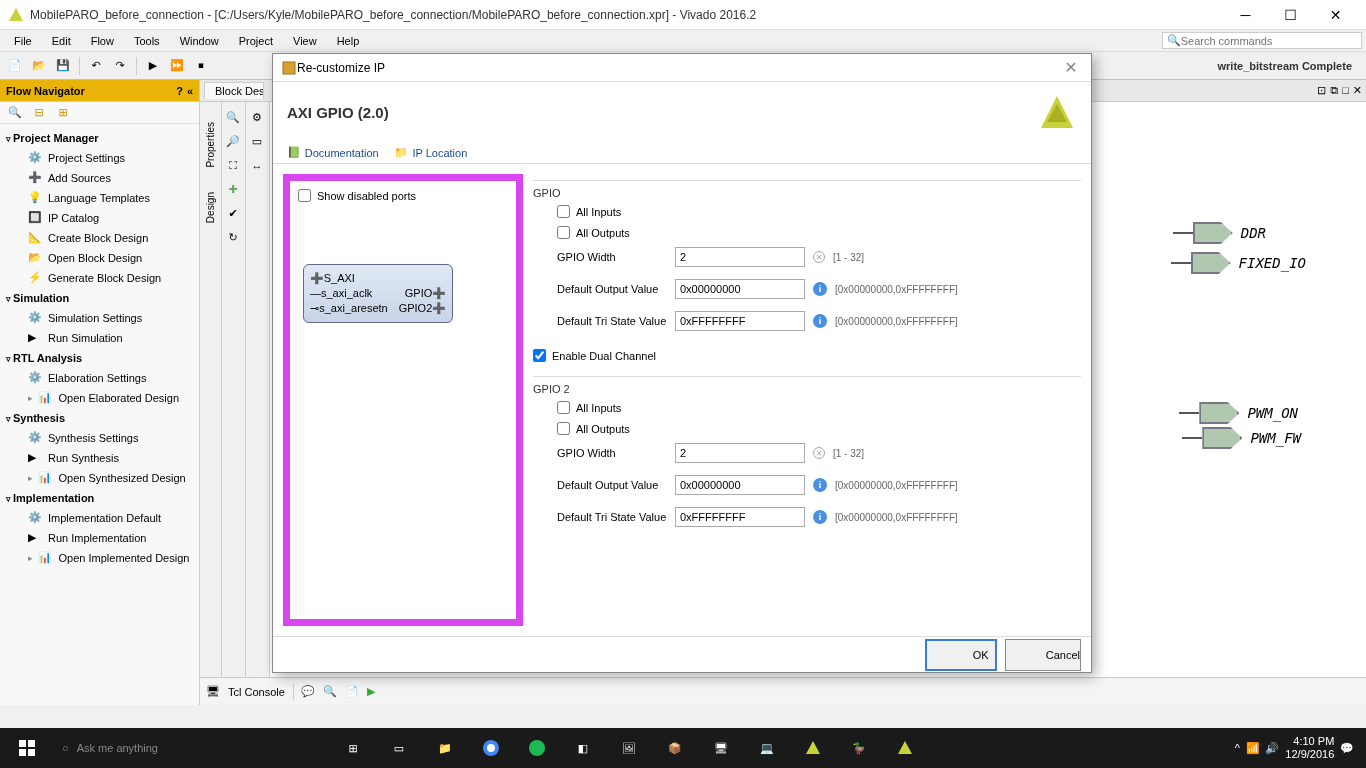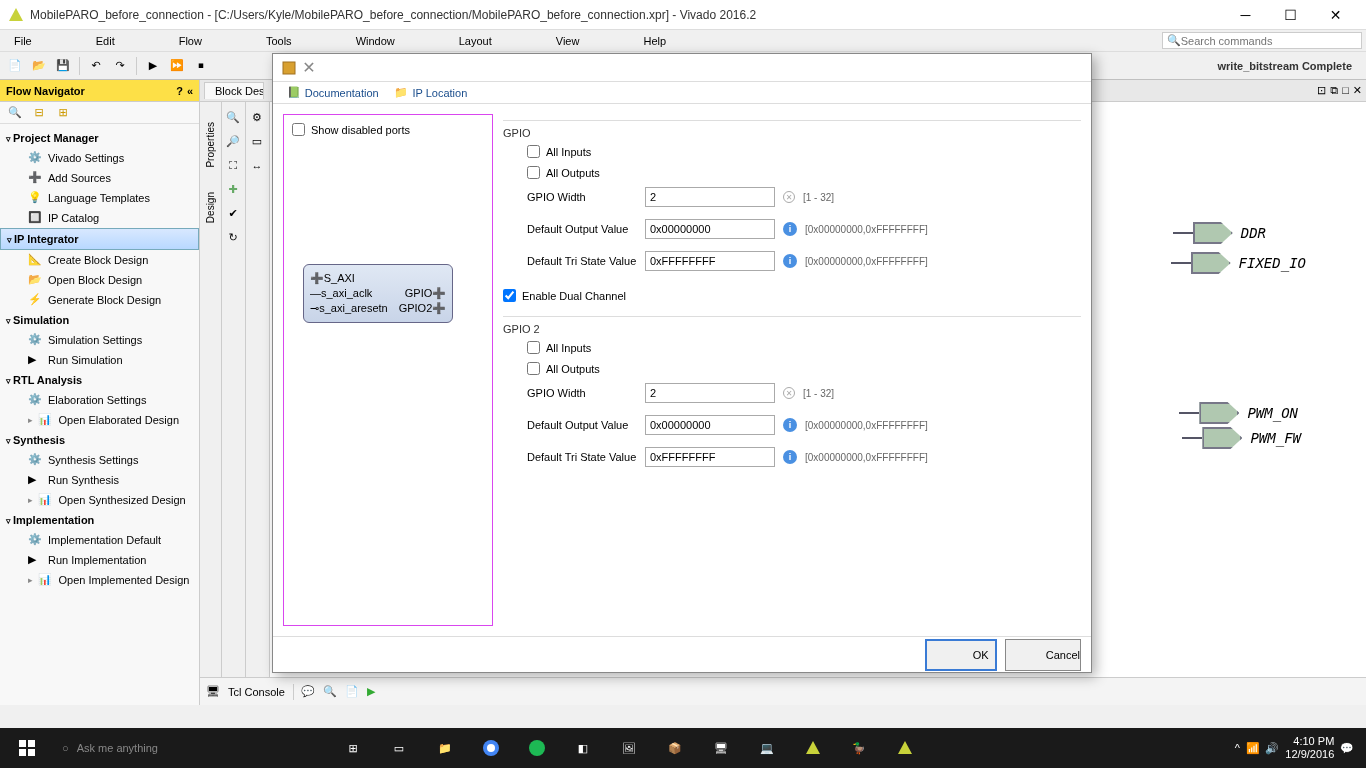--- a/index.html
+++ b/index.html
@@ -6,37 +6,37 @@
 body { background: #f0f0f0; width: 1366px; height: 768px; overflow: hidden; position: relative; }
 
 
 .titlebar { height: 30px; background: #fff; display: flex; align-items: center; padding: 0 8px; border-bottom: 1px solid #ddd; }
 .titlebar .logo { width: 16px; height: 16px; margin-right: 6px; }
 .titlebar .title { flex: 1; font-size: 12px; color: #333; }
 .winbtns { display: flex; gap: 0; }
 .winbtn { width: 45px; height: 28px; display: flex; align-items: center; justify-content: center; cursor: pointer; font-size: 14px; }
 
 
-.menubar { height: 22px; background: #f0f0f0; display: flex; align-items: center; padding: 0 4px; border-bottom: 1px solid #ddd; gap: 44px; }
+.menubar { height: 22px; background: #f0f0f0; display: flex; align-items: center; padding: 0 4px; border-bottom: 1px solid #ddd; }
 .menuitem { padding: 2px 10px; cursor: pointer; }
 .search-cmd { margin-left: auto; display: flex; align-items: center; border: 1px solid #ccc; padding: 1px 4px; width: 200px; background: #fff; }
 .search-cmd input { border: none; outline: none; width: 100%; font-size: 11px; }
 
 
 .toolbar { height: 28px; background: #f0f0f0; border-bottom: 1px solid #c0c0c0; display: flex; align-items: center; padding: 0 4px; gap: 2px; }
 .tbtn { width: 22px; height: 22px; display: flex; align-items: center; justify-content: center; cursor: pointer; border: 1px solid transparent; }
 .tsep { width: 1px; height: 18px; background: #ccc; margin: 0 3px; }
 .status-right { margin-left: auto; font-weight: bold; color: #333; padding-right: 10px; }
 
 
 .main { display: flex; height: 625px; }
 
 
 .flownav { width: 200px; background: #f8f8f8; border-right: 1px solid #ccc; display: flex; flex-direction: column; }
-.flownav-hdr { height: 22px; display: flex; align-items: center; padding: 0 6px; background: #fde047; border-bottom: 1px solid #ccc; font-size: 11px; font-weight: bold; }
+.flownav-hdr { height: 22px; display: flex; align-items: center; padding: 0 6px; background: #eab308; border-bottom: 1px solid #ccc; font-size: 11px; font-weight: bold; }
 .flownav-hdr .hdr-btns { margin-left: auto; display: flex; gap: 4px; }
 .flownav-tools { height: 22px; display: flex; align-items: center; padding: 0 4px; gap: 2px; border-bottom: 1px solid #ddd; }
 .navtree { flex: 1; overflow: auto; padding: 4px 0; }
 .navsect { font-weight: bold; padding: 4px 6px; cursor: pointer; }
 .navsect::before { content: "▸ "; font-size: 9px; }
 .navsect.open::before { content: "▿ "; }
 .navitem { padding: 3px 6px 3px 28px; cursor: pointer; display: flex; align-items: center; gap: 6px; }
 .navitem .nicon { width: 14px; height: 14px; display: inline-block; }
 
 
@@ -63,21 +63,21 @@
 .dialog { position: absolute; left: 272px; top: 53px; width: 820px; height: 620px; background: #fff; border: 1px solid #888; box-shadow: 4px 4px 12px rgba(0,0,0,.3); display: flex; flex-direction: column; z-index: 100; }
 .dlg-title { height: 28px; display: flex; align-items: center; padding: 0 8px; border-bottom: 1px solid #ddd; }
 .dlg-title .dt { flex: 1; font-size: 12px; }
 .dlg-close { width: 24px; height: 24px; display: flex; align-items: center; justify-content: center; cursor: pointer; font-size: 16px; color: #888; }
 .dlg-hdr { padding: 10px 14px; display: flex; align-items: center; }
 .dlg-hdr h2 { font-size: 15px; font-weight: bold; color: #333; }
 .dlg-logo { margin-left: auto; }
 .dlg-links { padding: 4px 14px; display: flex; gap: 16px; border-bottom: 1px solid #ddd; }
 .dlg-link { color: #1a4d8c; cursor: pointer; display: flex; align-items: center; gap: 4px; }
 .dlg-body { flex: 1; display: flex; padding: 10px; gap: 10px; overflow: hidden; }
-.dlg-left { width: 210px; border: 1px solid #d946ef; padding: 8px; }
+.dlg-left { width: 240px; border: 7px solid #d946ef; padding: 8px; }
 .dlg-right { flex: 1; display: flex; flex-direction: column; gap: 8px; overflow: auto; }
 .form-row { display: flex; align-items: center; gap: 8px; margin-bottom: 4px; }
 .form-row label { width: 130px; }
 .form-row input[type=text] { border: 1px solid #aaa; padding: 2px 4px; height: 20px; }
 .form-hint { color: #666; font-size: 10px; }
 .gset { border-top: 1px solid #ddd; margin-top: 6px; padding-top: 6px; }
 .gset-title { font-weight: normal; color: #333; margin-bottom: 6px; }
 .gset-body { padding-left: 24px; display: flex; flex-direction: column; gap: 8px; }
 .chk { display: flex; align-items: center; gap: 6px; }
 .dlg-ftr { height: 36px; border-top: 1px solid #ddd; display: flex; align-items: center; justify-content: flex-end; padding: 0 10px; gap: 8px; }
@@ -111,21 +111,21 @@
     <div class="winbtn">✕</div>
   </div>
 </div>
 
 <div class="menubar">
   <div class="menuitem">File</div>
   <div class="menuitem">Edit</div>
   <div class="menuitem">Flow</div>
   <div class="menuitem">Tools</div>
   <div class="menuitem">Window</div>
-  <div class="menuitem">Layout</div>
+  <div class="menuitem">Project</div>
   <div class="menuitem">View</div>
   <div class="menuitem">Help</div>
   <div class="search-cmd">
     <span>🔍</span>
     <input type="text" placeholder="Search commands" style="">
   </div>
 </div>
 
 <div class="toolbar">
   <div class="tbtn">📄</div>
@@ -153,36 +153,35 @@
     </div>
     <div class="flownav-tools">
       <div class="tbtn">🔍</div>
       <div class="tbtn" style="color:#c90">⊟</div>
       <div class="tbtn" style="color:#c90">⊞</div>
     </div>
     <div class="navtree">
       <div class="navsect open">Project Manager</div>
       <div class="navitem">
           <span class="nicon">⚙️</span>
-          <span>Vivado Settings</span>
+          <span>Project Settings</span>
         </div>
       <div class="navitem">
           <span class="nicon">➕</span>
           <span>Add Sources</span>
         </div>
       <div class="navitem">
           <span class="nicon">💡</span>
           <span>Language Templates</span>
         </div>
       <div class="navitem">
           <span class="nicon">🔲</span>
           <span>IP Catalog</span>
         </div>
 
-      <div class="navsect open" style="background:linear-gradient(#d8e8ff,#b8d8ff);border:1px solid #7ab">IP Integrator</div>
       <div class="navitem">
           <span class="nicon">📐</span>
           <span>Create Block Design</span>
         </div>
       <div class="navitem">
           <span class="nicon">📂</span>
           <span>Open Block Design</span>
         </div>
       <div class="navitem">
           <span class="nicon">⚡</span>
@@ -303,21 +302,29 @@
       <span style="color:#3a3">▶</span>
     </div>
   </div>
 </div>
 
 <div class="dialog">
   <div class="dlg-title">
     <svg width="16" height="16">
         <rect x="2" y="2" width="12" height="12" fill="#d8a030" stroke="#a07020"></rect>
       </svg>
+    <div class="dt">Re-customize IP</div>
     <div class="dlg-close">✕</div>
+  </div>
+  <div class="dlg-hdr">
+    <h2>AXI GPIO (2.0)</h2>
+    <svg class="dlg-logo" width="40" height="40">
+        <polygon points="20,4 36,36 4,36" fill="#c8d23a"></polygon>
+        <polygon points="20,12 30,30 10,30" fill="#aab020"></polygon>
+      </svg>
   </div>
   <div class="dlg-links">
     <div class="dlg-link">
         <span>📗</span>
         <span>Documentation</span>
       </div>
     <div class="dlg-link">
         <span>📁</span>
         <span>IP Location</span>
       </div>

